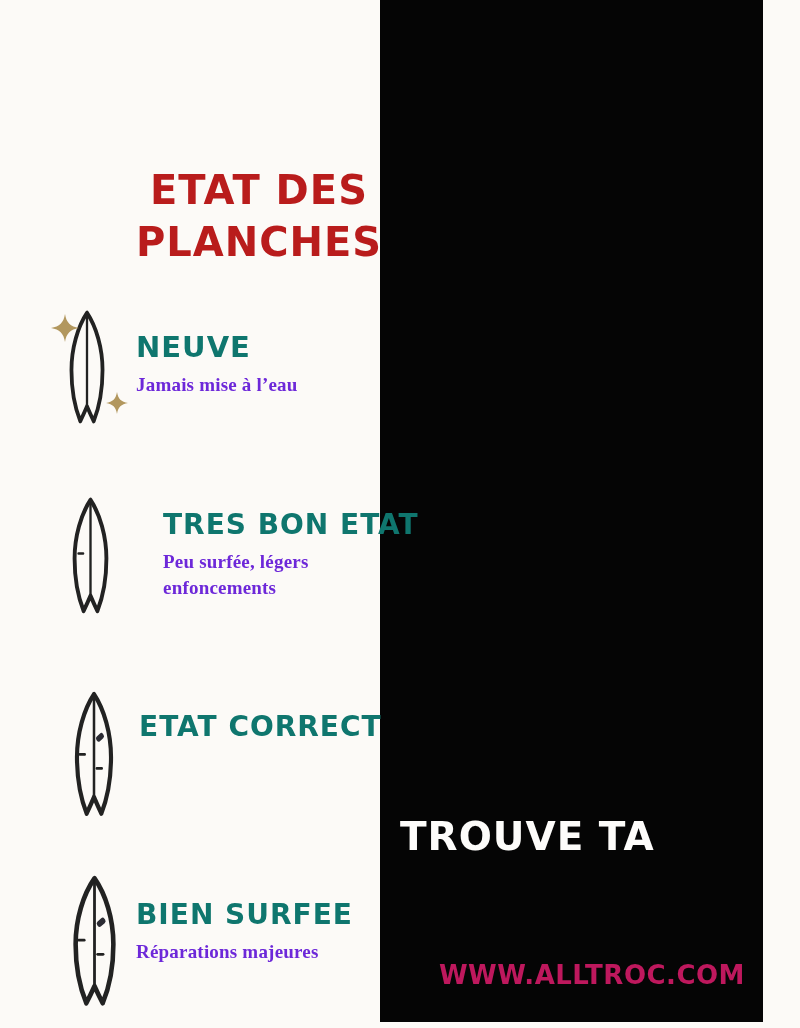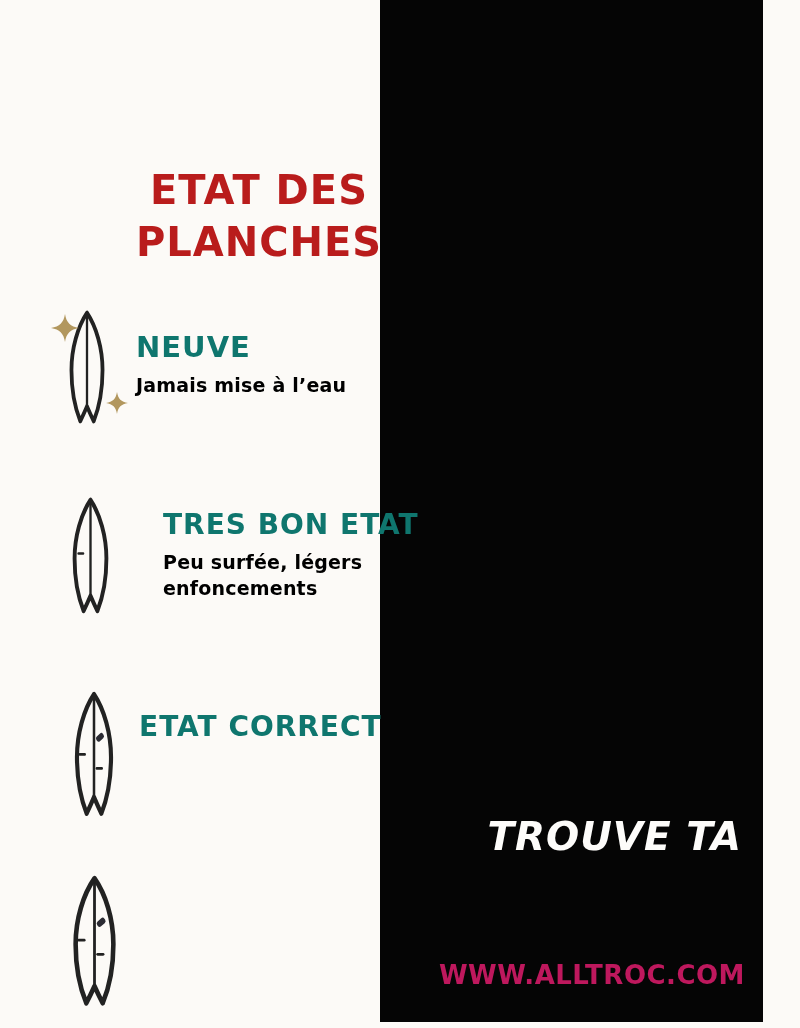--- a/index.html
+++ b/index.html
@@ -33,28 +33,28 @@
   .text-2 { left:134px; top:508px;margin-left:29px; }
   .text-3 { left:139px; top:710px; }
   .text-4 { left:136px; top:898px; }
   .cond-label {
     font-weight:bold; font-size:28px; letter-spacing:1px; color:#0f766e;
     white-space:nowrap;
   }
   .text-1 .cond-label { font-size:29px; }
   .cond-desc {
     margin-top:8px; font-weight:bold; font-size:19px; line-height:26px;
-    letter-spacing:0.2px; color:#000000;
+    letter-spacing:0.2px; color:#6d28d9;font-family:Liberation Serif, serif;
   }
   .text-2 .cond-desc { width:205px; }
   .text-3 .cond-desc { width:215px; }
   .tagline {
     position:absolute; left:400px; top:808px; width:342px;
-    text-align:right; color:#fdfcfa; font-weight:bold;
-    font-size:39px; line-height:58px; letter-spacing:1px;font-style:italic;
+    color:#fdfcfa; font-weight:bold;
+    font-size:39px; line-height:58px; letter-spacing:1px;
   }
   .tagline span { display:block; }
   .website {
     position:absolute; left:398px; top:960px; width:347px;
     text-align:right; color:#be185d; font-weight:bold;
     font-size:26px; letter-spacing:0.5px; white-space:nowrap;
   }
 </style>
 </head>
 <body>
@@ -112,19 +112,23 @@
 
   <div class="item-icon icon-4">
     <svg class="board" viewBox="0 0 100 240" preserveAspectRatio="none">
       <path d="M50 6 C28 34 13 78 13 122 C13 162 21 198 34 226 Q42 212 50 196 Q58 212 66 226 C79 198 87 162 87 122 C87 78 72 34 50 6 Z" fill="none" stroke="#222" stroke-width="9" stroke-linejoin="round"></path>
       <line x1="50" y1="10" x2="50" y2="196" stroke="#222" stroke-width="5.5"></line>
       <rect x="54" y="78" width="18" height="11" rx="4.5" fill="#2b2b33" transform="rotate(-38 63 83.5)"></rect>
       <line x1="19" y1="115" x2="30" y2="115" stroke="#222" stroke-width="5" stroke-linecap="round"></line>
       <line x1="56" y1="140" x2="67" y2="140" stroke="#222" stroke-width="5" stroke-linecap="round"></line>
     </svg>
   </div>
+  <div class="item-text text-4">
+    <div class="cond-label">BIEN SURFEE</div>
+    <div class="cond-desc">Réparations majeures</div>
+  </div>
 
   <div class="tagline">
     <span>TROUVE TA</span>
   </div>
   <div class="website">WWW.ALLTROC.COM</div>
 
 </div>
 
 </body></html>

